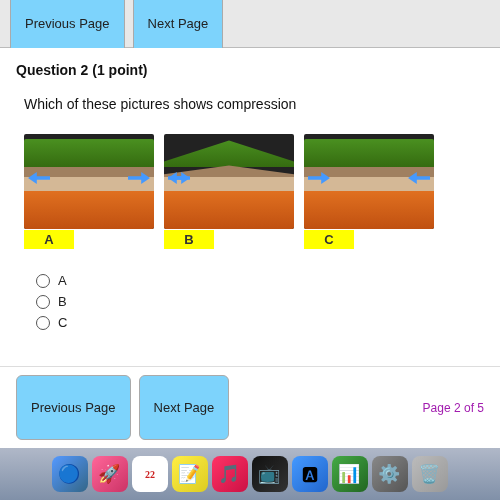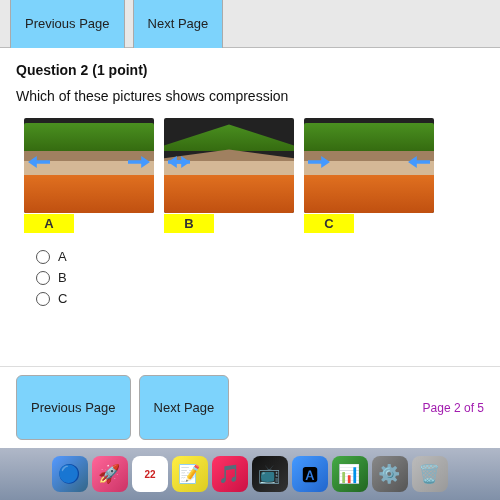--- a/index.html
+++ b/index.html
@@ -32,34 +32,34 @@
       cursor: pointer;
       color: #222;
     }
 
     .main-content {
       background: white;
       flex: 1;
       padding: 14px 16px 10px 16px;
       display: flex;
       flex-direction: column;
-      gap: 8px;
+      gap: 16px;
     }
 
     .question-header {
       font-size: 14px;
       font-weight: bold;
       color: #111;
       margin-bottom: 2px;
     }
 
     .question-text {
       font-size: 14px;
       color: #111;
-      margin-left: 0;
+      margin-left: 8px;
       margin-bottom: 6px;
     }
 
     .images-row {
       display: flex;
       gap: 10px;
       align-items: flex-end;
       margin-left: 8px;
       margin-bottom: 4px;
     }
@@ -225,21 +225,21 @@
       background: #ccc;
       display: flex;
       align-items: center;
       justify-content: center;
       font-size: 18px;
       flex-shrink: 0;
     }
 
     .dock-icon.finder { background: linear-gradient(135deg, #5599ff, #336688); }
     .dock-icon.launchpad { background: linear-gradient(135deg, #ff6699, #cc3366); }
-    .dock-icon.calendar { background: white; color: #cc2222; font-size: 10px; font-weight: bold; }
+    .dock-icon.calendar { background: white; color: #cc2222; font-size: 10px; font-weight: bold; font-family: Liberation Serif, serif; }
     .dock-icon.notes { background: linear-gradient(135deg, #ffee44, #ddcc22); }
     .dock-icon.music { background: linear-gradient(135deg, #ff3366, #cc1144); }
     .dock-icon.tv { background: linear-gradient(135deg, #111, #333); color: white;}
     .dock-icon.appstore { background: linear-gradient(135deg, #4499ff, #2266cc); }
     .dock-icon.green-chart { background: linear-gradient(135deg, #44aa44, #226622); }
     .dock-icon.settings { background: linear-gradient(135deg, #888, #555); }
     .dock-icon.trash { background: linear-gradient(135deg, #bbb, #999); }
   </style>
 </head>
 <body>

